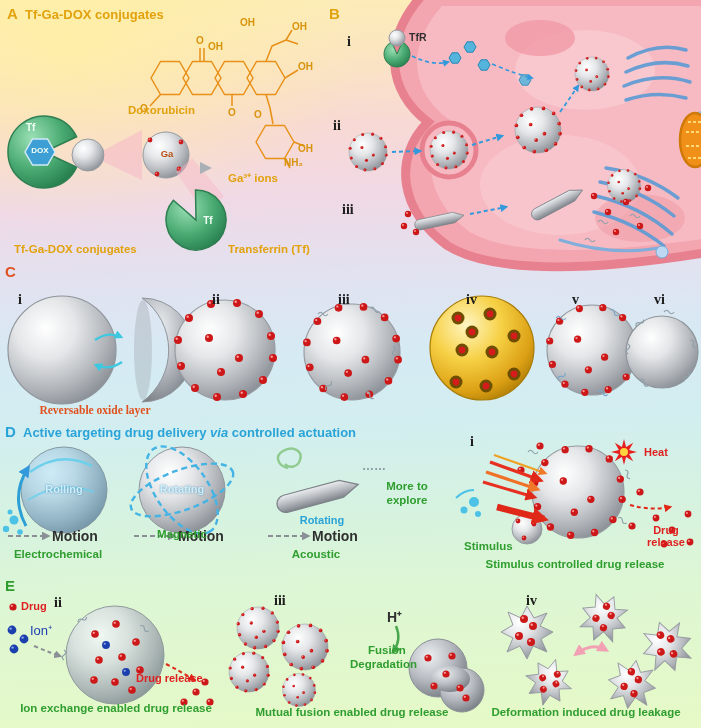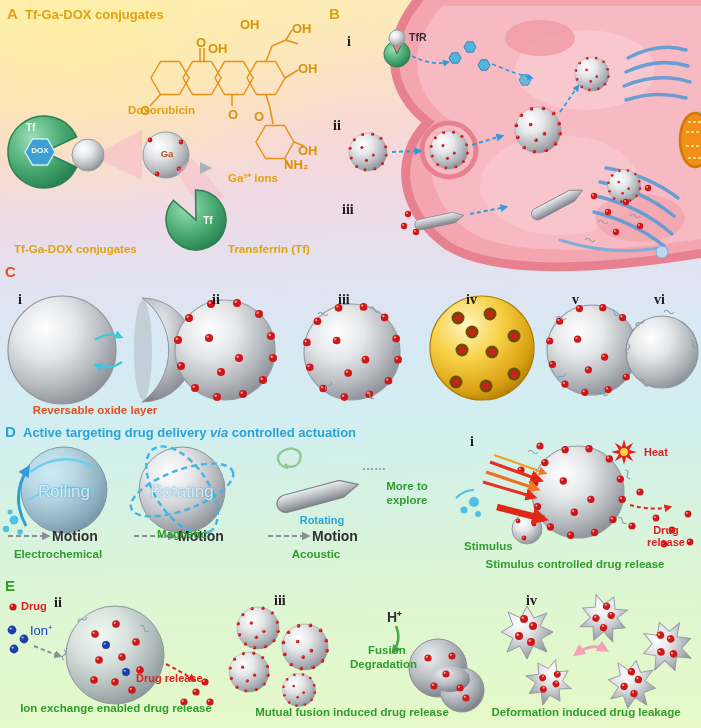--- a/index.html
+++ b/index.html
@@ -9,30 +9,30 @@
       radial-gradient(ellipse 420px 260px at 10% 6%, rgba(255,240,160,.75), rgba(255,240,160,0) 70%),
       linear-gradient(178deg,#fdeeb6 0%,#fbe6c0 8%,#f8d9d4 18%,#f0d9e6 28%,#e2e2f0 38%,#d6eaf4 48%,#d2eef0 58%,#d5f2e2 68%,#ddf6d4 80%,#e6f9c6 100%);
   }
   #art { position:absolute; left:0; top:0; }
   .lbl { position:absolute; white-space:nowrap; line-height:1.1; }
   .t-hdr { font-size:13px; font-weight:bold; }
   .t-letter { font-size:15px; font-weight:bold; }
   .c-ab { color:#e2a20e; } .c-c { color:#e0511e; } .c-d { color:#2aa4d8; } .c-e { color:#2f9e2f; }
   .t-roman { font-family:"Liberation Serif", serif; font-weight:bold; font-size:14px; color:#1d1d1d; }
   .t-goldlbl { color:#e2a20e; font-weight:bold; font-size:11.5px; }
-  .t-orangecap { color:#e0511e; font-weight:bold; font-size:11.5px; }
+  .t-orangecap { color:#e0511e; font-weight:bold; font-size:11.5px;font-family:Liberation Serif, serif; }
   .t-greencap { color:#2f9e2f; font-weight:bold; font-size:11.5px; }
-  .t-bluemotion { color:#cdeffd; font-weight:normal; font-size:17px; text-shadow:0 0 2px rgba(30,110,150,.7); }
+  .t-bluemotion { color:#cdeffd; font-weight:bold; font-size:11px; text-shadow:0 0 2px rgba(30,110,150,.7); }
   .t-blue { color:#2aa4d8; font-weight:bold; font-size:11px; }
   .t-red { color:#e02020; font-weight:bold; font-size:11px; }
   .t-navy { color:#1c3fae; font-weight:normal; font-size:13px; }
   .t-dark { color:#303030; font-weight:bold; font-size:14px; }
   .t-gray { color:#8a9aa4; font-weight:bold; font-size:12px; }
   .t-white { color:#f2fff6; font-weight:bold; font-size:10px; }
-  .t-atom { color:#d8940c; font-weight:bold; font-size:13px; line-height:1; }
+  .t-atom { color:#d8940c; font-weight:bold; font-size:10px; line-height:1; }
   .ctr { text-align:center; }
   .wrap { white-space:normal; }
   .ital { font-style:italic; }
 </style>
 </head>
 <body>
 
 <div id="stage">
 
 <svg id="art" width="701" height="728" viewBox="0 0 701 728" xmlns="http://www.w3.org/2000/svg">
@@ -456,17 +456,17 @@
 <span class="lbl t-letter c-e" style="left:5px;top:578px">E</span>
 <span class="lbl t-roman" style="left:54px;top:595px">ii</span>
 <span class="lbl t-red" style="left:21px;top:600px">Drug</span>
 <span class="lbl t-navy" style="left:30px;top:624px">Ion⁺</span>
 <span class="lbl t-red" style="left:136px;top:672px">Drug release</span>
 <span class="lbl t-greencap ctr" style="left:8px;top:702px;width:216px">Ion exchange enabled drug release</span>
 <span class="lbl t-roman" style="left:274px;top:593px">iii</span>
 <span class="lbl t-dark" style="left:387px;top:610px">H⁺</span>
 <span class="lbl t-greencap" style="left:368px;top:644px">Fusion</span>
 <span class="lbl t-greencap" style="left:350px;top:658px">Degradation</span>
-<span class="lbl t-greencap ctr" style="left:240px;top:706px;width:224px">Mutual fusion induced drug release</span>
+<span class="lbl t-greencap ctr" style="left:240px;top:706px;width:224px">Mutual fusion enabled drug release</span>
 <span class="lbl t-roman" style="left:526px;top:593px">iv</span>
 <span class="lbl t-greencap ctr" style="left:478px;top:706px;width:216px">Deformation induced drug leakage</span>
 
 </div>
 
 </body></html>

